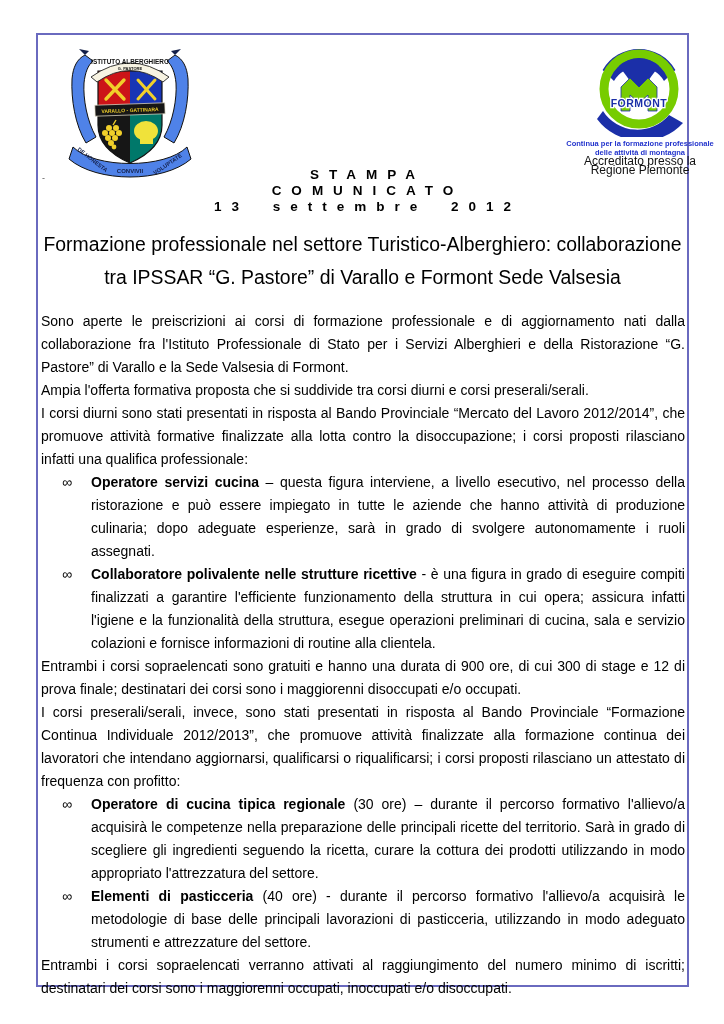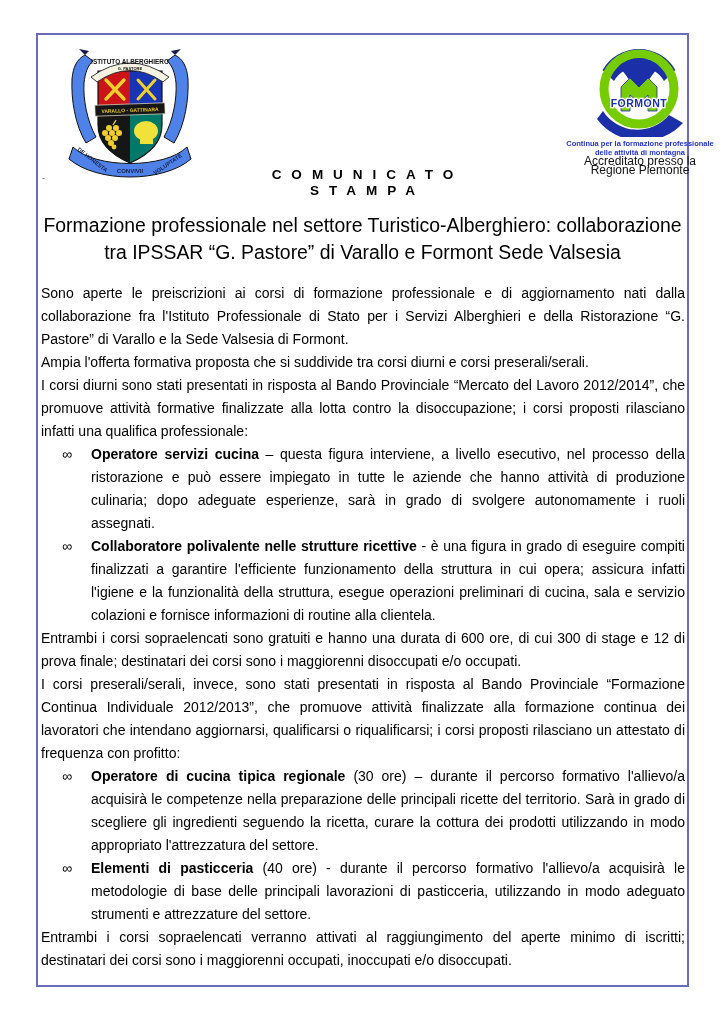--- a/index.html
+++ b/index.html
@@ -18,21 +18,21 @@
   .formont svg{display:block;margin:0 auto;}
   .formont-caption{margin-top:2px;line-height:9px;}
   .cap-blue{font-size:7.5px;font-weight:bold;color:#2233cc;}
   .cap-black{font-size:12px;color:#111;}
   .stray{position:absolute;left:4px;top:138px;font-size:9px;color:#555;}
   
   .pr-header{margin-top:132px;text-align:center;font-weight:bold;
     font-size:13.5px;line-height:16px;letter-spacing:10px;word-spacing:10px;
     padding-left:10px;}
   
-  .pr-title{margin-top:13px;text-align:center;font-size:19.4px;line-height:27px;
+  .pr-title{margin-top:13px;text-align:center;font-size:19.4px;line-height:33px;
     font-weight:normal;padding:0 1px;}
   
   .content{padding:0 2px 0 3px;}
   .body-text{margin-top:16px;font-size:14px;line-height:23px;}
   p.para{margin:0;text-align:justify;}
   .bullet{position:relative;padding-left:50px;text-align:justify;margin:0;}
   .bullet .marker{position:absolute;left:21px;top:0;font-weight:normal;}
   .bullet .b{font-weight:bold;}
 </style>
 </head>
@@ -124,47 +124,48 @@
     <div class="formont-caption">
       <div class="cap-blue">Continua per la formazione professionale</div>
       <div class="cap-blue">delle attività di montagna</div>
       <div class="cap-black">Accreditato presso la Regione Piemonte</div>
     </div>
   </div>
 
   <span class="stray">-</span>
 
   <div class="pr-header">
+    <div>STAMPA</div>
     <div>COMUNICATO</div>
-    <div>STAMPA</div>
+    <div>13 settembre 2012</div>
   </div>
 
   <div class="pr-title">Formazione professionale nel settore Turistico-Alberghiero: collaborazione tra IPSSAR “G. Pastore” di Varallo e Formont Sede Valsesia</div>
 
   <div class="content body-text">
     <p class="para">Sono aperte le preiscrizioni ai corsi di formazione professionale e di aggiornamento nati dalla collaborazione fra l'Istituto Professionale di Stato per i Servizi Alberghieri e della Ristorazione “G. Pastore” di Varallo e la Sede Valsesia di Formont.</p>
     <p class="para">Ampia l'offerta formativa proposta che si suddivide tra corsi diurni e corsi preserali/serali.</p>
     <p class="para">I corsi diurni sono stati presentati in risposta al Bando Provinciale “Mercato del Lavoro 2012/2014”, che promuove attività formative finalizzate alla lotta contro la disoccupazione; i corsi proposti rilasciano infatti una qualifica professionale:</p>
 
     <div class="bullet">
       <span class="marker">∞</span>
       <span class="b">Operatore servizi cucina</span><span> – questa figura interviene, a livello esecutivo, nel processo della ristorazione e può essere impiegato in tutte le aziende che hanno attività di produzione culinaria; dopo adeguate esperienze, sarà in grado di svolgere autonomamente i ruoli assegnati.</span>
     </div>
     <div class="bullet">
       <span class="marker">∞</span>
       <span class="b">Collaboratore polivalente nelle strutture ricettive</span><span> - è una figura in grado di eseguire compiti finalizzati a garantire l'efficiente funzionamento della struttura in cui opera; assicura infatti l'igiene e la funzionalità della struttura, esegue operazioni preliminari di cucina, sala e servizio colazioni e fornisce informazioni di routine alla clientela.</span>
     </div>
 
-    <p class="para">Entrambi i corsi sopraelencati sono gratuiti e hanno una durata di 600 ore, di cui 300 di stage e 12 di prova finale; destinatari dei corsi sono i maggiorenni disoccupati e/o occupati.</p>
+    <p class="para">Entrambi i corsi sopraelencati sono gratuiti e hanno una durata di 900 ore, di cui 300 di stage e 12 di prova finale; destinatari dei corsi sono i maggiorenni disoccupati e/o occupati.</p>
     <p class="para">I corsi preserali/serali, invece, sono stati presentati in risposta al Bando Provinciale “Formazione Continua Individuale 2012/2013”, che promuove attività finalizzate alla formazione continua dei lavoratori che intendano aggiornarsi, qualificarsi o riqualificarsi; i corsi proposti rilasciano un attestato di frequenza con profitto:</p>
 
     <div class="bullet">
       <span class="marker">∞</span>
       <span class="b">Operatore di cucina tipica regionale</span><span> (30 ore) – durante il percorso formativo l'allievo/a acquisirà le competenze nella preparazione delle principali ricette del territorio. Sarà in grado di scegliere gli ingredienti seguendo la ricetta, curare la cottura dei prodotti utilizzando in modo appropriato l'attrezzatura del settore.</span>
     </div>
     <div class="bullet">
       <span class="marker">∞</span>
       <span class="b">Elementi di pasticceria</span><span> (40 ore) - durante il percorso formativo l'allievo/a acquisirà le metodologie di base delle principali lavorazioni di pasticceria, utilizzando in modo adeguato strumenti e attrezzature del settore.</span>
     </div>
 
-    <p class="para">Entrambi i corsi sopraelencati verranno attivati al raggiungimento del aperte minimo di iscritti; destinatari dei corsi sono i maggiorenni occupati, inoccupati e/o disoccupati.</p>
+    <p class="para">Entrambi i corsi sopraelencati verranno attivati al raggiungimento del numero minimo di iscritti; destinatari dei corsi sono i maggiorenni occupati, inoccupati e/o disoccupati.</p>
   </div>
 </div>
 
 </body></html>

